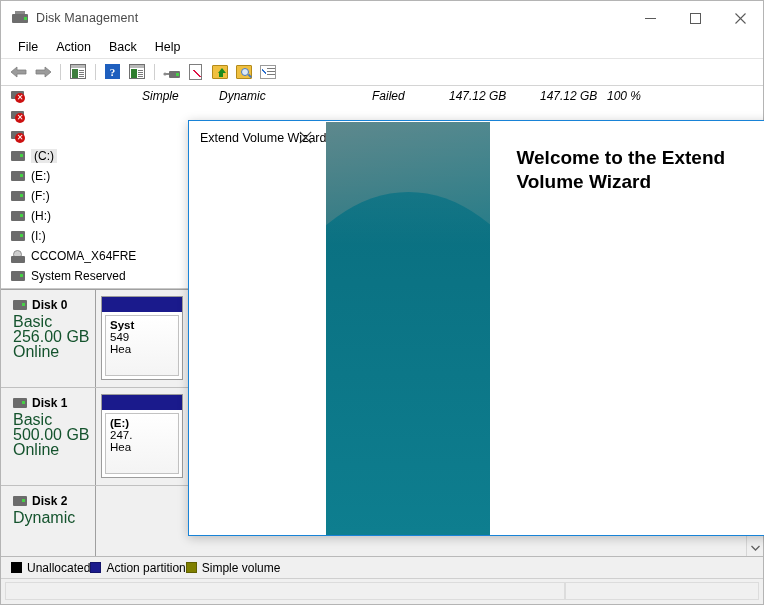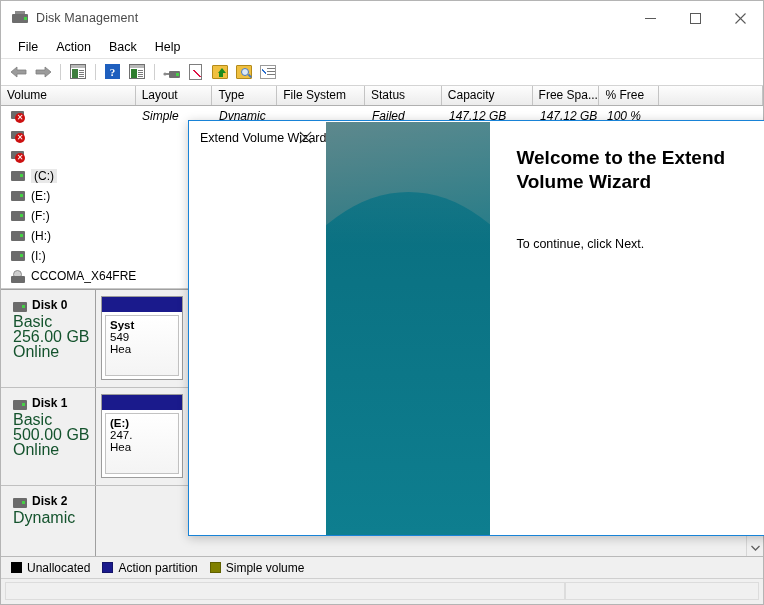--- a/index.html
+++ b/index.html
@@ -267,21 +267,21 @@
     background: #f0f0f0;
   }
   .disk-info {
     width: 95px; min-width: 95px;
     border-right: 1px solid #9f9f9f;
     padding: 8px 0 0 12px;
     background: #f0f0f0;
   }
   .disk-title {
     font-size: 12px; font-weight: bold; color: #000;
-    display: flex; align-items: flex-end; margin-bottom: 2px;
+    display: flex; align-items: center; margin-bottom: 2px;
   }
   .disk-title .ico-drive { margin-right: 5px; }
   .disk-sub { font-size: 16px; color: #14532d; line-height: 15px; }
   .disk-parts {
     flex: 1; display: flex; align-items: flex-start;
     padding: 6px 5px 5px 5px; gap: 4px;
     position: relative;
   }
   .part {
     height: 84px;
@@ -321,21 +321,21 @@
   }
 
   
   #legend {
     height: 22px; min-height: 22px;
     background: #f0f0f0;
     display: flex; align-items: center;
     padding-left: 10px;
     border-top: 1px solid #b9b9b9;
   }
-  .lg-item { display: flex; align-items: center; margin-right: 12px; font-size: 12px; color:#000; }
+  .lg-item { display: flex; align-items: center; font-size: 12px; color:#000; }
   .lg-sw { width: 11px; height: 11px; margin-right: 5px; border: 1px solid rgba(0,0,0,.25); }
 
   
   #statusbar {
     height: 26px; min-height: 26px;
     background: #f0f0f0;
     display: flex; align-items: stretch;
     border-top: 1px solid #cfcfcf;
     padding: 3px 4px 4px 4px;
   }
@@ -530,31 +530,20 @@
     </div>
     <div class="tb-icon">
       <div class="list-ico">
           <div class="ck"></div>
           <div class="lr"></div>
         </div>
     </div>
   </div>
 
   <div id="volume-pane">
-    <div id="vol-header">
-      <div class="vh-cell" style="width:135px">Volume</div>
-      <div class="vh-cell" style="width:77px">Layout</div>
-      <div class="vh-cell" style="width:65px">Type</div>
-      <div class="vh-cell" style="width:88px">File System</div>
-      <div class="vh-cell" style="width:77px">Status</div>
-      <div class="vh-cell" style="width:91px">Capacity</div>
-      <div class="vh-cell" style="width:67px">Free Spa...</div>
-      <div class="vh-cell" style="width:60px">% Free</div>
-      <div class="vh-cell" style="width:104px"></div>
-    </div>
 
     <div id="vol-rows">
 
       <div class="vol-row">
         <div class="vol-name">
           <span class="ico-fail">
               <span class="d"></span>
               <span class="x">✕</span>
             </span>
           <span></span>
@@ -758,19 +747,18 @@
       </div>
     </div>
 
     <div id="wiz-body">
       <div id="wiz-banner">
         <div class="arc"></div>
         <div class="sheen"></div>
       </div>
       <div id="wiz-content">
         <div id="wiz-heading">Welcome to the Extend Volume Wizard</div>
-        <div id="wiz-para2">To continue, click Next.</div>
       </div>
     </div>
 
   </div>
 
 </div>
 
 </body></html>

